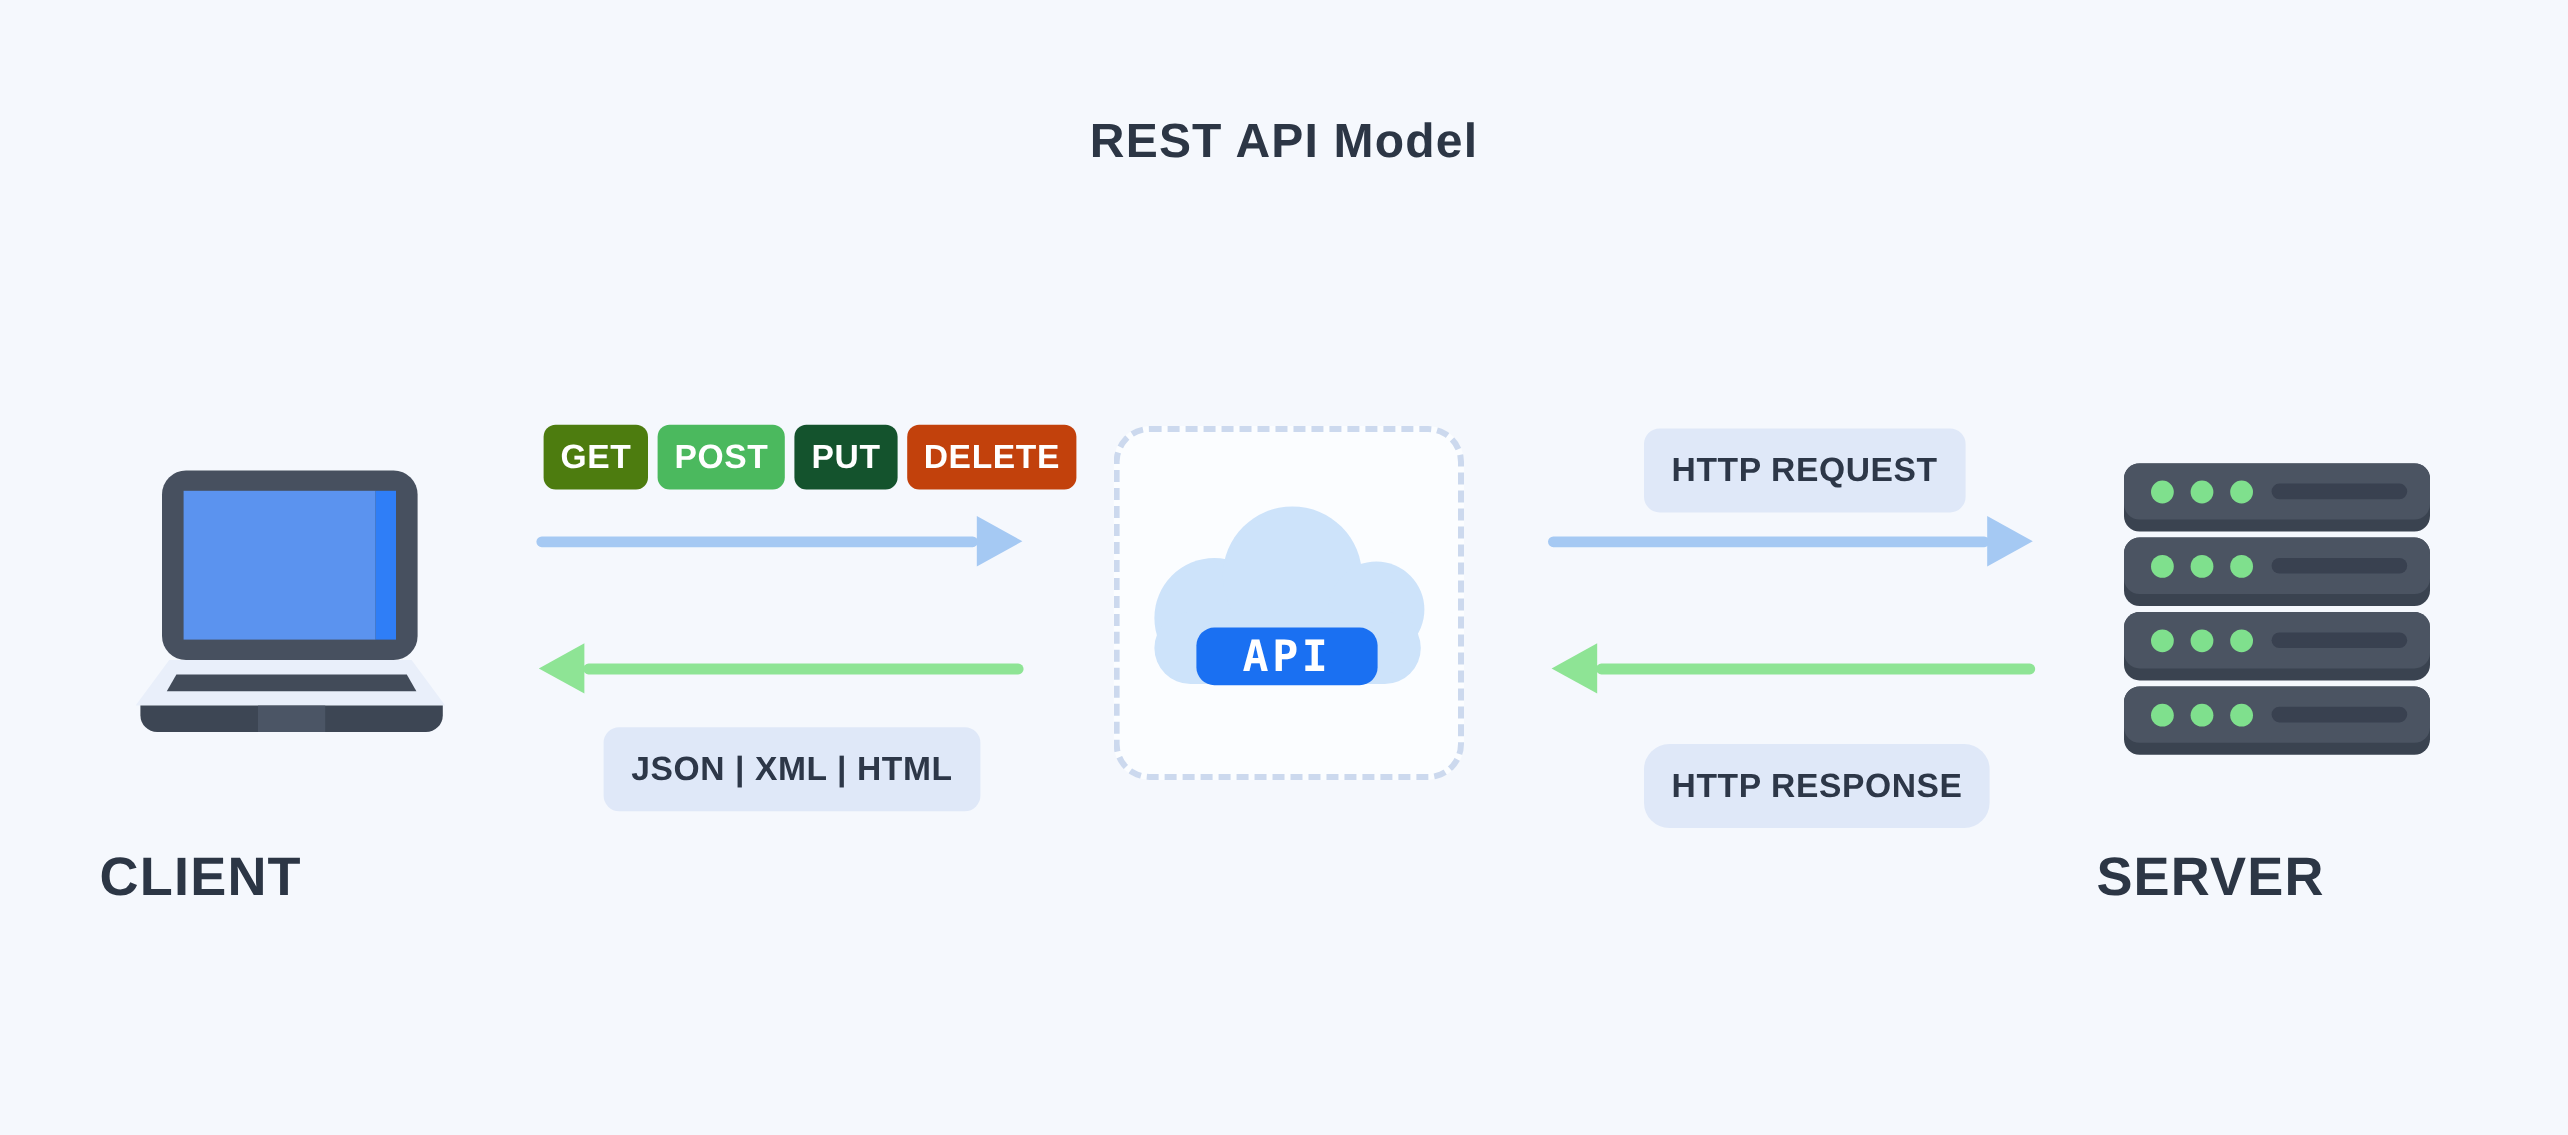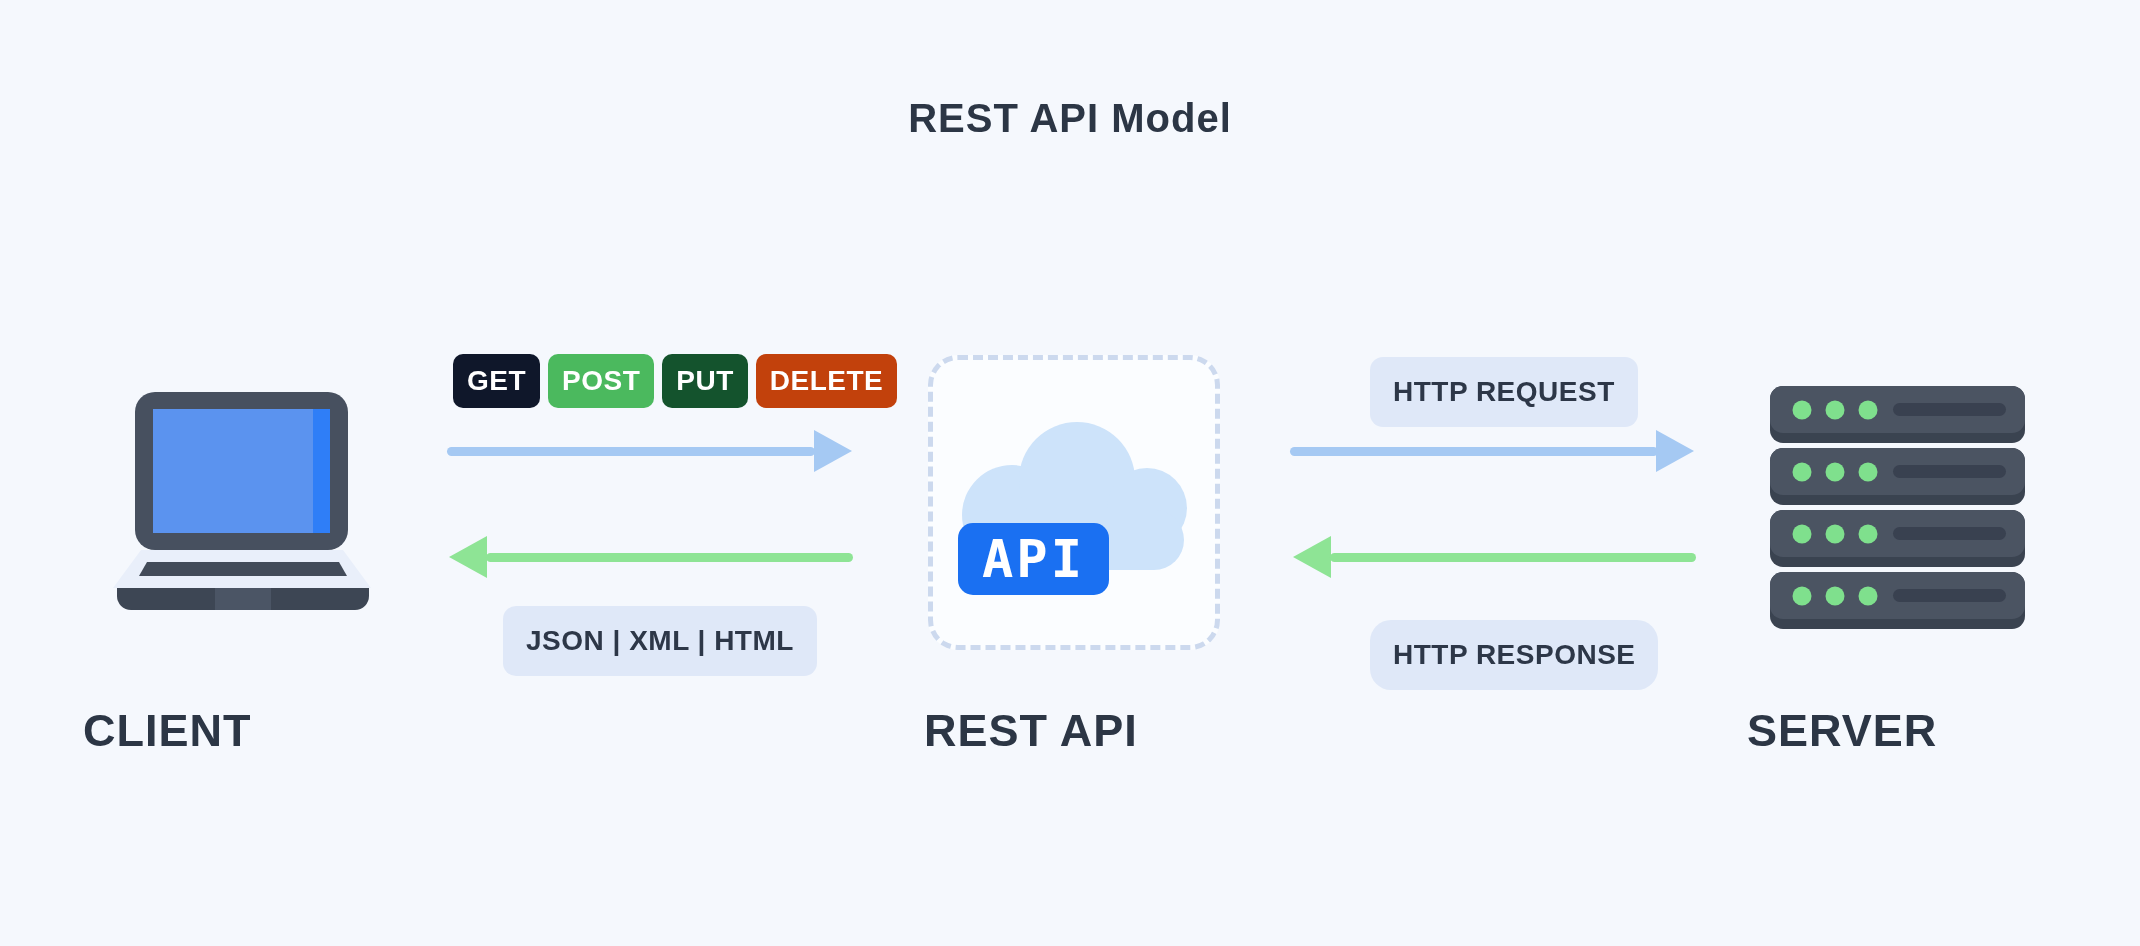--- a/index.html
+++ b/index.html
@@ -35,25 +35,25 @@
   .server{left:1770px;top:386px;}
   .cloud{left:952px;top:420px;}
 
   .dashed-box{
     position:absolute;left:928px;top:355px;width:292px;height:295px;
     box-sizing:border-box;border:5px dashed #ccd9ee;border-radius:30px;
     background:#fbfdff;
   }
 
   .api-badge{
-    position:absolute;left:958px;top:523px;width:151px;height:72px;
+    position:absolute;left:997px;top:523px;width:151px;height:48px;
     background:var(--api-blue);border-radius:15px;
     display:flex;align-items:center;justify-content:center;
     color:#fff;font-family:"DejaVu Sans Mono",monospace;
-    font-weight:700;font-size:52px;letter-spacing:3px;
+    font-weight:700;font-size:36px;letter-spacing:3px;
   }
 
   .methods{
     position:absolute;left:453px;top:354px;
     display:flex;gap:8px;
   }
   .method{
     height:54px;line-height:54px;padding:0 14px;border-radius:10px;
     color:#fff;font-weight:700;font-size:28px;letter-spacing:0.5px;
   }
@@ -97,42 +97,41 @@
     <rect x="40" y="19" width="160" height="124" fill="#5b93ef"></rect>
     <rect x="200" y="19" width="17" height="124" fill="#2f7ef7"></rect>
     <polygon points="28,160 230,160 258,198 0,198" fill="#e9effa"></polygon>
     <polygon points="34,172 226,172 234,186 26,186" fill="#424b59"></polygon>
     <path d="M4,198 h252 v8 a14,14 0 0 1 -14,14 H18 a14,14 0 0 1 -14,-14 z" fill="#3d4654"></path>
     <rect x="102" y="198" width="56" height="22" fill="#4b5565"></rect>
   </svg>
   <div class="node-label label-client">CLIENT</div>
 
   <div class="methods">
-    <span class="method" style="background: #0f172a;">GET</span>
+    <span class="method" style="background: #4d7c0f;">GET</span>
     <span class="method" style="background: rgb(75, 185, 94);">POST</span>
     <span class="method" style="background: #14532d;">PUT</span>
     <span class="method" style="background: #c2410c;">DELETE</span>
   </div>
 
   <div class="shaft blue shaft-req-l"></div>
   <div class="head right head-req-l"></div>
   <div class="head left head-res-l"></div>
   <div class="shaft green shaft-res-l"></div>
 
   <div class="pill pill-formats">JSON | XML | HTML</div>
 
   <div class="dashed-box"></div>
   <svg class="icon cloud" width="242" height="150" viewBox="0 0 242 150" aria-hidden="true">
     <circle cx="60" cy="95" r="50" fill="#cde3fa"></circle>
     <circle cx="125" cy="60" r="58" fill="#cde3fa"></circle>
     <circle cx="195" cy="88" r="40" fill="#cde3fa"></circle>
     <rect x="10" y="90" width="222" height="60" rx="30" fill="#cde3fa"></rect>
   </svg>
   <div class="api-badge">API</div>
-  <div class="node-label label-restapi">REST API</div>
 
   <div class="pill pill-request">HTTP REQUEST</div>
 
   <div class="shaft blue shaft-req-r"></div>
   <div class="head right head-req-r"></div>
   <div class="head left head-res-r"></div>
   <div class="shaft green shaft-res-r"></div>
 
   <div class="pill pill-response">HTTP RESPONSE</div>
 

